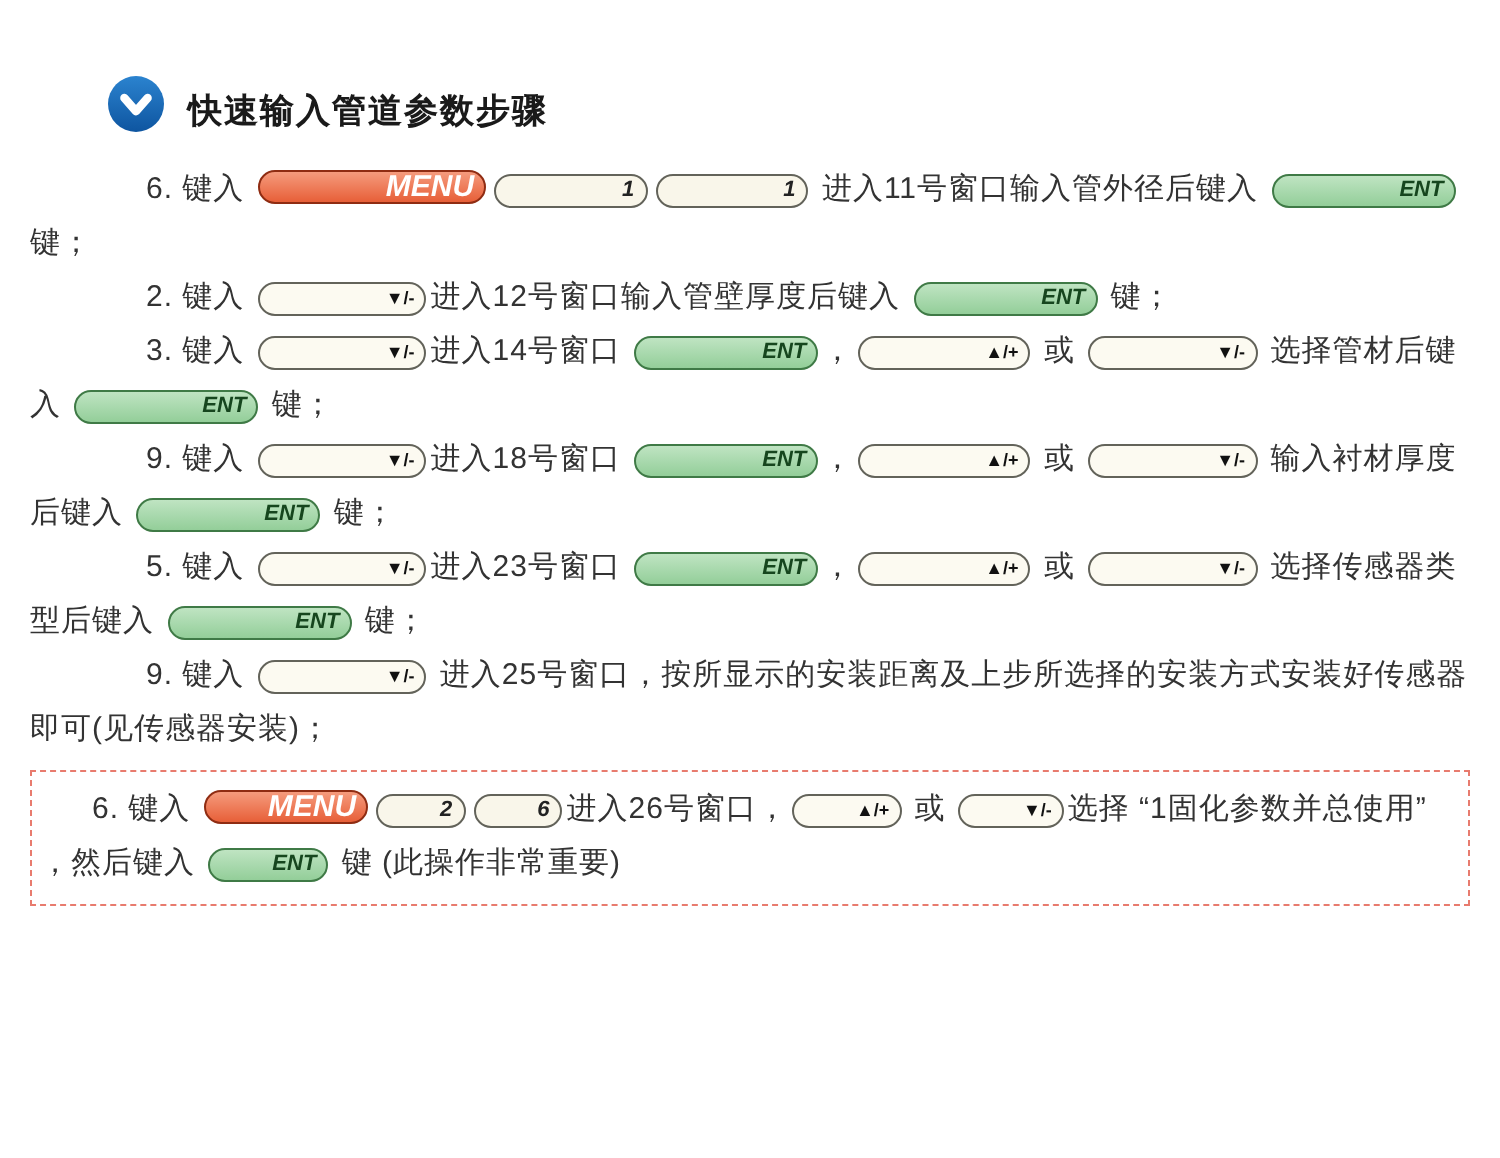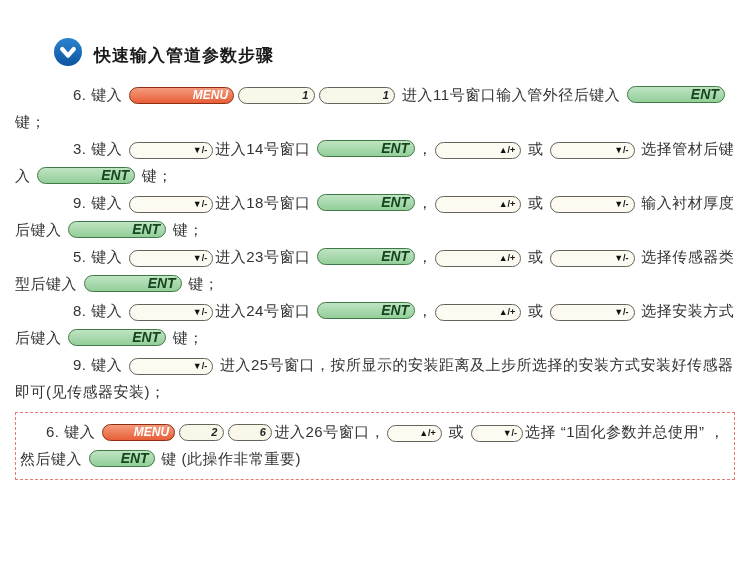--- a/index.html
+++ b/index.html
@@ -37,30 +37,30 @@
     padding:0 5px;margin:0 2px;
     border-radius:10px;
     font-weight:bold;font-style:italic;
     line-height:15px;height:17px;
     text-align:center;vertical-align:1px;
     white-space:nowrap;
   }
   .key-menu{
     background:linear-gradient(#f59b7d,#e75f38);
     border:1px solid #8f2c12;color:#ffffff;
-    font-size:12px;letter-spacing:0;min-width:26px;
+    font-size:15px;letter-spacing:0;min-width:26px;
   }
   .key-digit{
     background:#f9f6ea;border:1px solid #63635a;color:#222222;
     font-size:11px;min-width:21px;
   }
   .key-ent{
     background:linear-gradient(#bfe4c2,#93ce99);
     border:1px solid #3f7a46;color:#16461e;
-    font-size:14px;letter-spacing:0;min-width:24px;
+    font-size:11px;letter-spacing:0;min-width:24px;
   }
   .key-up,.key-down{
     background:#fcfaf1;border:1px solid #63635a;color:#111111;
     font-size:9px;font-style:normal;min-width:24px;letter-spacing:0;
   }
 </style>
 </head>
 <body>
 
 <div class="header">
@@ -72,21 +72,21 @@
       </linearGradient>
     </defs>
     <circle cx="15" cy="15" r="14" fill="url(#bg)"></circle>
     <path d="M9.2 12 L15 18.6 L20.8 12" fill="none" stroke="#ffffff" stroke-width="4.2" stroke-linecap="round" stroke-linejoin="round"></path>
   </svg>
   <span class="page-title">快速输入管道参数步骤</span>
 </div>
 
 <div class="content" id="steps">
     <p class="step"><span>6. 键入 </span><span class="key key-menu">MENU</span><span class="key key-digit">1</span><span class="key key-digit">1</span><span> 进入11号窗口输入管外径后键入 </span><span class="key key-ent">ENT</span><span> 键；</span></p>
+    <p class="step"><span>2. 键入 </span><span class="key key-down">▼/-</span><span>进入12号窗口输入管壁厚度后键入 </span><span class="key key-ent">ENT</span><span> 键；</span></p>
     <p class="step"><span>3. 键入 </span><span class="key key-down">▼/-</span><span>进入14号窗口 </span><span class="key key-ent">ENT</span><span>，</span><span class="key key-up">▲/+</span><span> 或 </span><span class="key key-down">▼/-</span><span> 选择管材后键入 </span><span class="key key-ent">ENT</span><span> 键；</span></p>
     <p class="step"><span>9. 键入 </span><span class="key key-down">▼/-</span><span>进入18号窗口 </span><span class="key key-ent">ENT</span><span>，</span><span class="key key-up">▲/+</span><span> 或 </span><span class="key key-down">▼/-</span><span> 输入衬材厚度后键入 </span><span class="key key-ent">ENT</span><span> 键；</span></p>
     <p class="step"><span>5. 键入 </span><span class="key key-down">▼/-</span><span>进入23号窗口 </span><span class="key key-ent">ENT</span><span>，</span><span class="key key-up">▲/+</span><span> 或 </span><span class="key key-down">▼/-</span><span> 选择传感器类型后键入 </span><span class="key key-ent">ENT</span><span> 键；</span></p>
-    <p class="step"><span>8. 键入 </span><span class="key key-down">▼/-</span><span>进入24号窗口 </span><span class="key key-ent">ENT</span><span>，</span><span class="key key-up">▲/+</span><span> 或 </span><span class="key key-down">▼/-</span><span> 选择安装方式后键入 </span><span class="key key-ent">ENT</span><span> 键；</span></p>
     <p class="step"><span>9. 键入 </span><span class="key key-down">▼/-</span><span> 进入25号窗口，按所显示的安装距离及上步所选择的安装方式安装好传感器即可(见传感器安装)；</span></p>
     <div class="box">
       <p class="step"><span>6. 键入 </span><span class="key key-menu">MENU</span><span class="key key-digit">2</span><span class="key key-digit">6</span><span>进入26号窗口，</span><span class="key key-up">▲/+</span><span> 或 </span><span class="key key-down">▼/-</span><span>选择 “1固化参数并总使用” ，然后键入 </span><span class="key key-ent">ENT</span><span> 键 (此操作非常重要)</span></p>
     </div>
   </div>
 
 </body></html>

